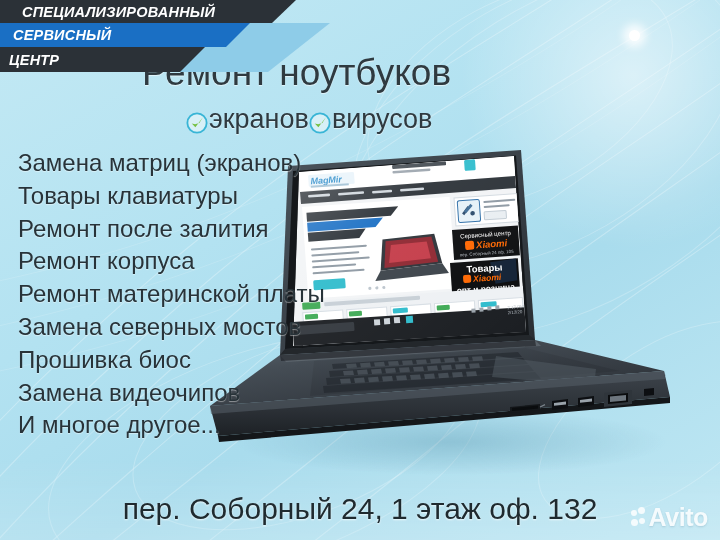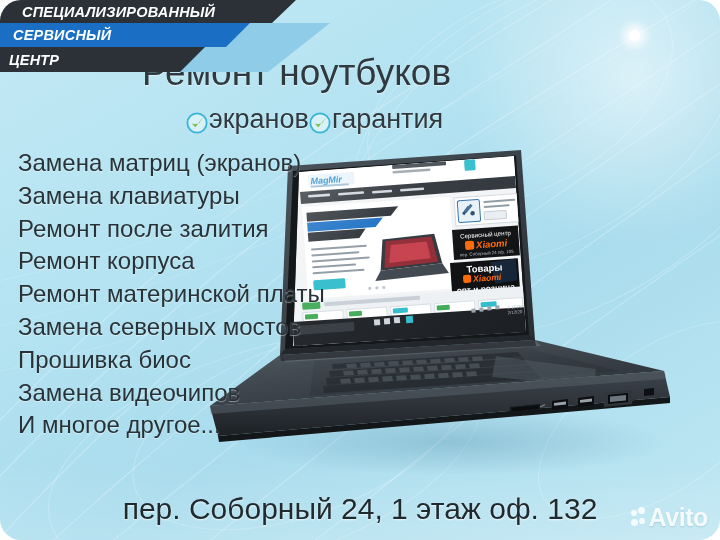--- a/index.html
+++ b/index.html
@@ -6,21 +6,20 @@
   * { margin:0; padding:0; box-sizing:border-box; }
   html,body{
     width:720px; height:540px; overflow:hidden;
     font-family:"Liberation Sans", sans-serif;
   }
   #ad{
     position:relative; width:720px; height:540px; overflow:hidden;
     background:
       radial-gradient(circle at 88% 14%, rgba(255,255,255,.55) 0%, rgba(255,255,255,0) 22%),
       linear-gradient(150deg, #c3e9f4 0%, #b3e2f1 38%, #a9dced 62%, #bfe7f3 100%);
-    border-radius: 21px;
   }
 
   
   .swirls{position:absolute; inset:0; pointer-events:none; opacity:.55;}
   .glow{
     position:absolute; left:629px; top:30px; width:11px; height:11px;
     border-radius:50%; background:#fff;
     box-shadow:0 0 9px 6px rgba(255,255,255,.8);
   }
 
@@ -157,21 +156,21 @@
         <path d="M6.3 12.6 L10.2 16.6 L18.4 5.6 L14.6 12.1 L9.9 13.3 Z" fill="#76c043"></path>
       </svg>
     </span>
     <span>экранов</span>
     <span class="chk">
       <svg viewBox="0 0 24 24" width="22" height="22">
         <circle cx="12" cy="12" r="10.5" fill="#d8f0f7" stroke="#39b5d6" stroke-width="2"></circle>
         <path d="M6.3 12.6 L10.2 16.6 L18.4 5.6 L14.6 12.1 L9.9 13.3 Z" fill="#76c043"></path>
       </svg>
     </span>
-    <span>гарантия</span>
+    <span>вирусов</span>
   </div>
 
   <svg class="laptop" viewBox="0 0 500 340">
     <defs>
       <linearGradient id="lidOut" x1="0" y1="0" x2="1" y2="1">
         <stop offset="0%" stop-color="#4b545c"></stop>
         <stop offset="55%" stop-color="#383f46"></stop>
         <stop offset="100%" stop-color="#272c31"></stop>
       </linearGradient>
       <linearGradient id="baseTop" x1="0.05" y1="0" x2="0.95" y2="1">
@@ -436,21 +435,21 @@
       <polygon points="414,246.6 430,245 430,250.4 414,252" fill="#6d767e"></polygon>
 
       <polygon points="448,239 458,238 458,245 448,246" fill="#0d0f12"></polygon>
     </g>
 
     <polygon points="84,205 339,190 340,196 85,211" fill="#1a1d21" opacity="0.6"></polygon>
   </svg>
 
   <div class="services">
     <div class="svc">Замена матриц (экранов)</div>
-    <div class="svc">Замена клавиатуры</div>
+    <div class="svc">Товары клавиатуры</div>
     <div class="svc">Ремонт после залития</div>
     <div class="svc">Ремонт корпуса</div>
     <div class="svc">Ремонт материнской платы</div>
     <div class="svc">Замена северных мостов</div>
     <div class="svc">Прошивка биос</div>
     <div class="svc">Замена видеочипов</div>
     <div class="svc">И многое другое...</div>
   </div>
 
   <div class="address">пер. Соборный 24, 1 этаж оф. 132</div>

